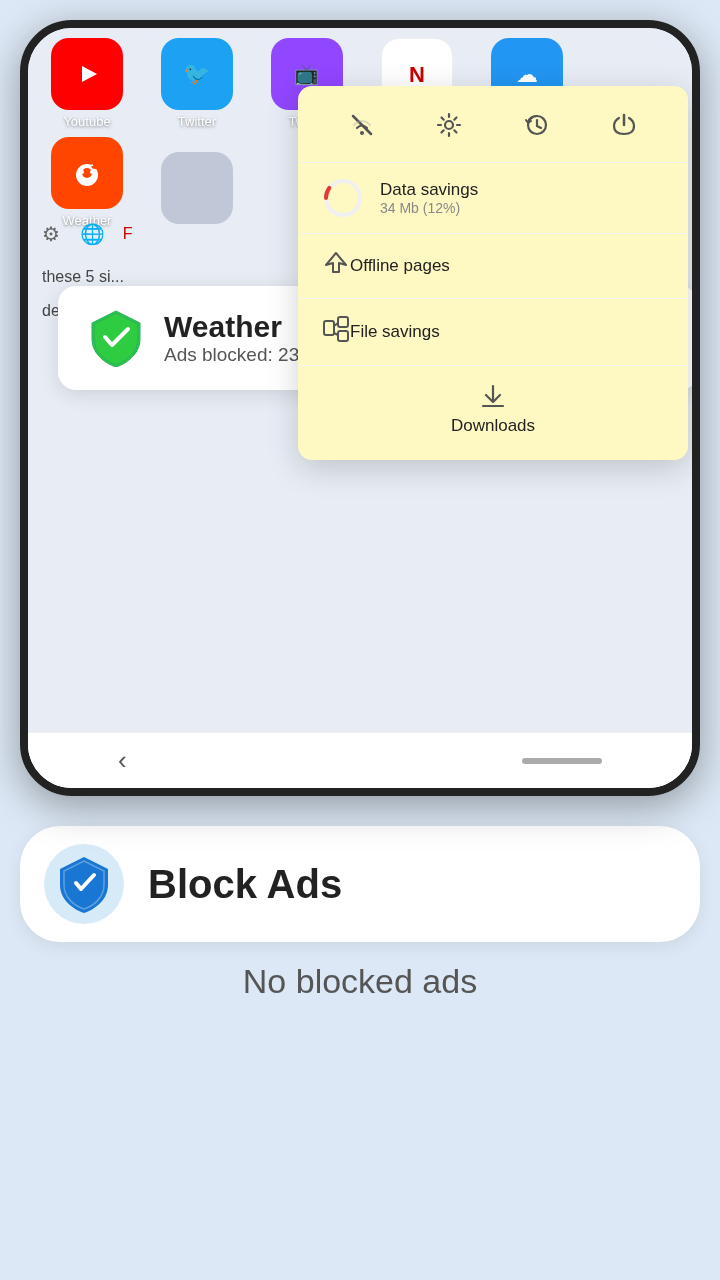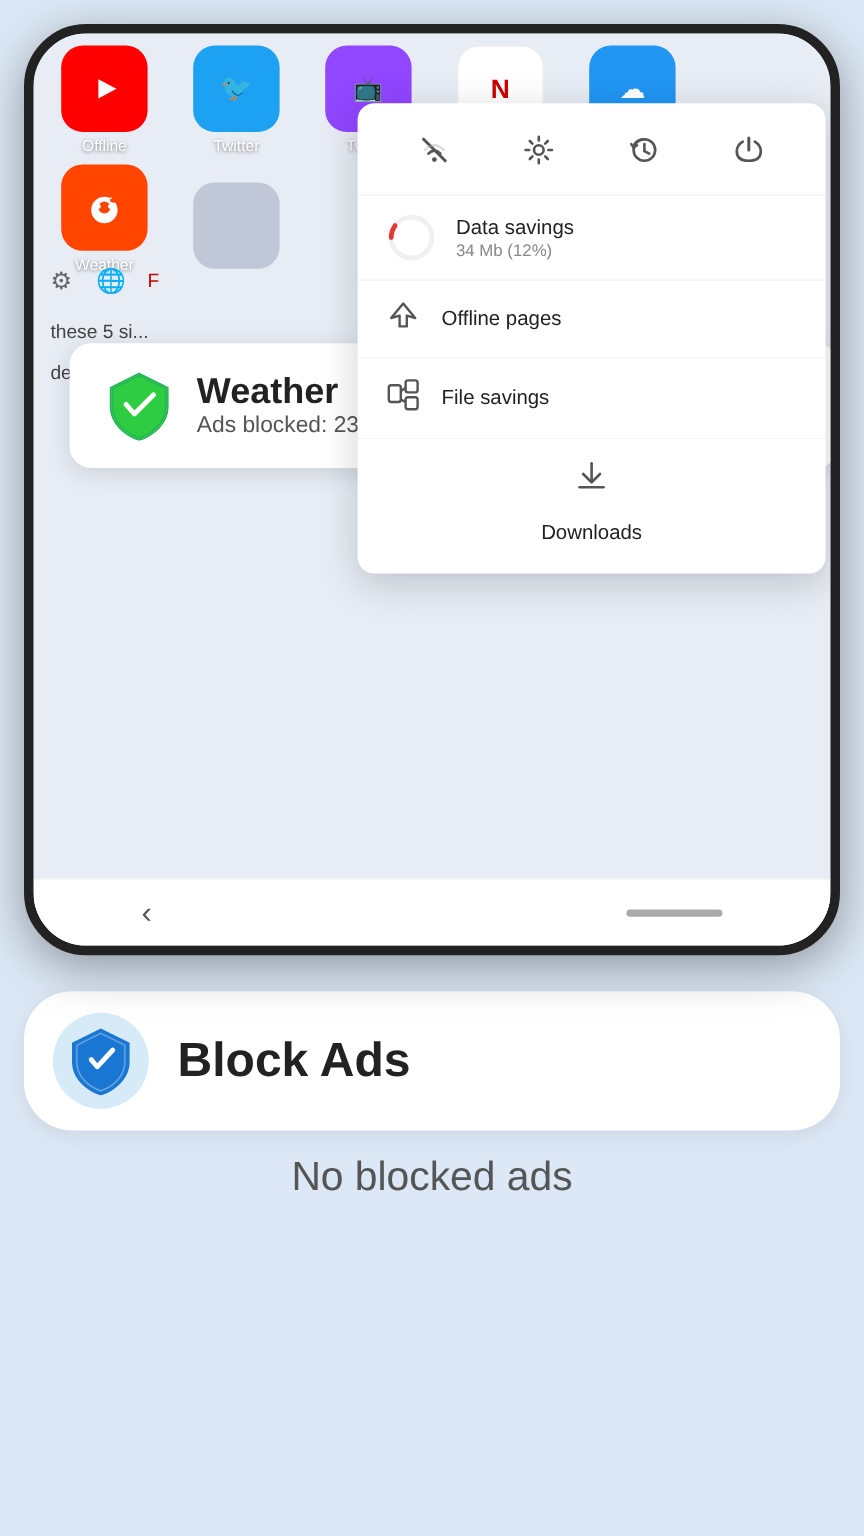--- a/index.html
+++ b/index.html
@@ -81,21 +81,21 @@
     }
     .app-icon.reddit { background: #ff4500; }
     .app-icon.unknown { background: #b0b8c8; }
 
     
     .dropdown-menu {
       position: absolute;
       top: 58px;
       left: 270px;
       width: 390px;
-      background: #ffffff;
+      background: #fef9c3;
       border-radius: 14px;
       box-shadow: 0 8px 32px rgba(0,0,0,0.18);
       z-index: 20;
       padding: 16px 0 8px 0;
     }
     .dropdown-icons-row {
       display: flex;
       flex-direction: row;
       align-items: center;
       justify-content: space-around;
@@ -137,21 +137,20 @@
     }
     .data-savings-text .subtitle {
       font-size: 14px;
       color: #888;
     }
 
     .menu-item {
       display: flex;
       align-items: center;
       padding: 16px 24px;
-      gap: 18px;
       cursor: pointer;
       border-bottom: 1px solid #f5f5f5;
     }
     .menu-item:last-child { border-bottom: none; flex-direction: column; }
     .menu-item-icon {
       font-size: 22px;
       color: #555;
       width: 28px;
       text-align: center;
     }
@@ -278,21 +277,21 @@
 
       <div class="icons-row">
 
         <div class="app-icon-wrap">
           <div class="app-icon youtube">
             <svg width="40" height="40" viewBox="0 0 40 40">
               <rect width="40" height="40" rx="10" fill="#ff0000"></rect>
               <polygon points="15,12 30,20 15,28" fill="white"></polygon>
             </svg>
           </div>
-          <span class="app-label">Offline</span>
+          <span class="app-label">Youtube</span>
         </div>
 
         <div class="app-icon-wrap">
           <div class="app-icon twitter">
             <svg width="40" height="40" viewBox="0 0 40 40">
               <rect width="40" height="40" rx="10" fill="#1da1f2"></rect>
               <text x="20" y="27" text-anchor="middle" fill="white" font-size="22" font-weight="bold">🐦</text>
             </svg>
           </div>
           <span class="app-label">Twitter</span>

